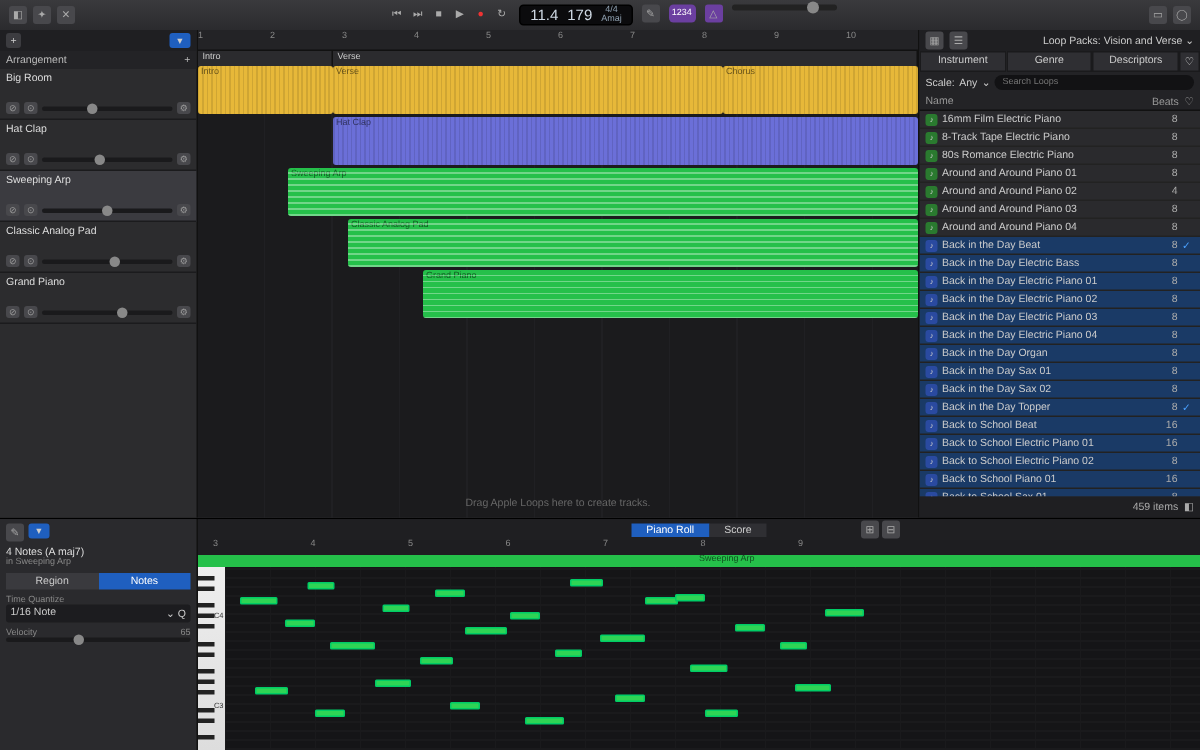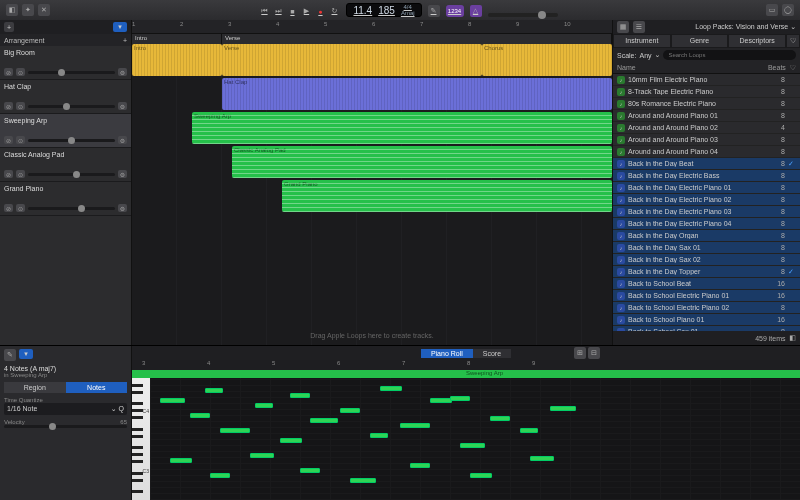--- a/index.html
+++ b/index.html
@@ -2,21 +2,21 @@
 <html><head>
 <meta charset="utf-8">
 <style>
   * { box-sizing: border-box; margin: 0; padding: 0; font-family: -apple-system, "Helvetica Neue", Arial, sans-serif; }
   body { width: 800px; height: 500px; background: #c8c8c8; overflow: hidden; font-size: 7px; color: #ccc; }
   .app { width: 800px; height: 500px; display: flex; flex-direction: column; }
 
   
   .toolbar { height: 20px; background: linear-gradient(#3a3a3d,#2b2b2e); display: flex; align-items: center; padding: 0 6px; gap: 6px; }
   .tl-left, .tl-right { display: flex; align-items: center; gap: 4px; }
-  .tl-center { flex: 1; display: flex; align-items: flex-end; justify-content: center; gap: 6px; text-decoration: underline; }
+  .tl-center { flex: 1; display: flex; align-items: flex-start; justify-content: center; gap: 6px; }
   .tbtn { width: 12px; height: 12px; background: #48484c; border-radius: 2px; display: flex; align-items: center; justify-content: center; font-size: 7px; color: #aaa; }
   .transport { display: flex; gap: 2px; align-items: center; }
   .transport .tbtn { background: transparent; }
   .lcd { background: #0b0b0d; border: 1px solid #000; border-radius: 3px; height: 14px; display: flex; align-items: center; padding: 0 6px; gap: 6px; color: #b6c3d0; }
   .lcd .big { font-size: 10px; color: #cfd9e4; }
   .lcd .sm { font-size: 6px; color: #8fa0b0; line-height: 1; }
   .lcd .col { display: flex; flex-direction: column; align-items: center; }
   .purplebtn { background: #6b3fa0; width: 18px; height: 12px; border-radius: 3px; display: flex; align-items: center; justify-content: center; color: #fff; font-size: 6px; }
   .vol { width: 70px; height: 4px; background: #222; border-radius: 2px; position: relative; }
   .vol .knob { position: absolute; top: -2px; left: 50px; width: 8px; height: 8px; background: #888; border-radius: 50%; }
@@ -109,21 +109,21 @@
       <div class="transport">
         <div class="tbtn">⏮</div>
         <div class="tbtn">⏭</div>
         <div class="tbtn">■</div>
         <div class="tbtn">▶</div>
         <div class="tbtn" style="color:#e33">●</div>
         <div class="tbtn">↻</div>
       </div>
       <div class="lcd">
         <span class="big">11.4</span>
-        <span class="big">185</span>
+        <span class="big">179</span>
         <span class="col">
             <span class="sm">4/4</span>
             <span class="sm">Amaj</span>
           </span>
       </div>
       <div class="tbtn">✎</div>
       <div class="purplebtn">
           <span>1234</span>
         </div>
       <div class="tbtn" style="background:#6b3fa0">△</div>

